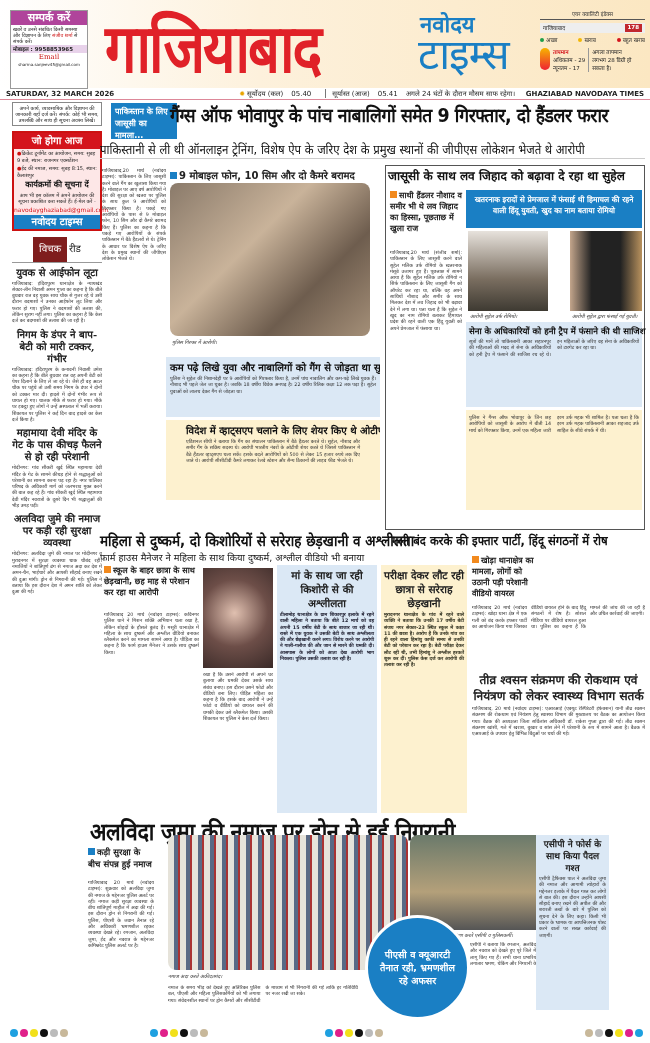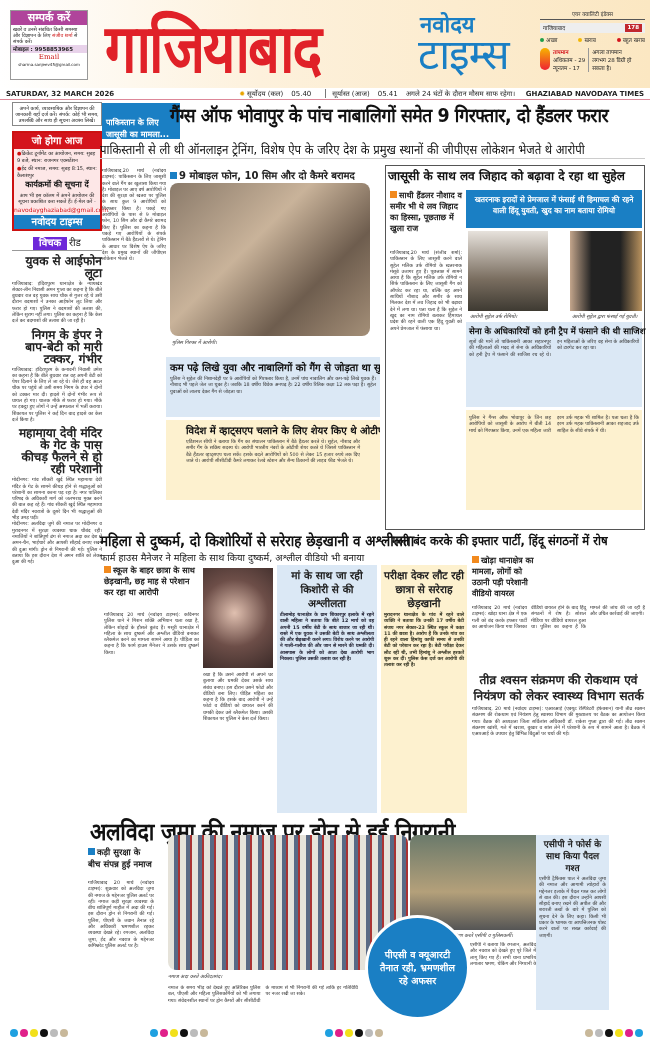--- a/index.html
+++ b/index.html
@@ -1,19 +1,19 @@
 <!DOCTYPE html>
 <html><head>
 <meta charset="utf-8">
 <style>
 *{box-sizing:border-box;margin:0;padding:0}
 body{width:650px;height:1043px;background:#fff;font-family:"DejaVu Sans",sans-serif;color:#222;overflow:hidden;position:relative}
 .abs{position:absolute}
 .masthead{left:0;top:0;width:650px;height:88px;background:linear-gradient(90deg,#fff 0%,#fdf1dc 40%,#fbe7c2 100%)}
-.contact{left:10px;top:10px;width:78px;height:70px;border:1px solid #999;background:#fff;font-size:5px;line-height:6px}
+.contact{left:10px;top:10px;width:78px;height:79px;border:1px solid #999;background:#fff;font-size:5px;line-height:6px}
 .contact .hd{background:#b0449b;color:#fff;font-weight:bold;font-size:11px;line-height:14px;text-align:center;font-family:"DejaVu Serif",serif}
 .contact .bd{padding:1px 2px;color:#222}
 .contact .bd .nm{color:#c11}
 .contact .mob{background:#e8d2ea;font-weight:bold;font-size:5.5px;padding:1px 2px}
 .contact .em{color:#c11;text-align:center;font-family:"DejaVu Serif",serif;font-size:7px;line-height:9px}
 .contact .ea{font-size:4px;text-align:center}
 .logo-hi{left:105px;top:14px;font-family:"DejaVu Serif",serif;font-weight:bold;font-size:56px;color:#e02128;letter-spacing:-2px;transform:scaleY(1.2);transform-origin:left top;line-height:56px}
 .logo-nv{left:420px;top:8px;font-weight:bold;font-size:22px;color:#1a7fc4;font-family:"DejaVu Sans",sans-serif}
 .logo-ti{left:418px;top:32px;font-weight:normal;font-size:42px;color:#1a7fc4;letter-spacing:-1px;line-height:46px;font-family:"DejaVu Sans",sans-serif}
 .aqi{left:540px;top:10px;width:105px;font-size:5.5px}
@@ -33,25 +33,25 @@
 .sb-ad{border:1px solid #888;padding:2px;text-align:center;font-size:5px;line-height:6px}
 .today{margin-top:5px;border:2px solid #c11;background:#fde7e7}
 .today .hd{background:#d4141c;color:#fff;font-size:10px;font-weight:bold;text-align:center;line-height:16px}
 .today .it{padding:1px 3px;font-size:5px;line-height:6.5px}
 .today .it b{color:#c11}
 .today .cap{text-align:center;font-weight:bold;font-size:8px;margin:3px 0;color:#111}
 .today .inf{text-align:center;font-size:5px}
 .today .mail{color:#d4141c;text-align:center;font-size:6px;margin:2px 0}
 .today .brand{background:#1a7fc4;color:#fff;font-weight:bold;text-align:center;font-size:10px;line-height:14px}
 .vichak{margin-top:6px;text-align:center;border-bottom:1px solid #999}
-.vichak .v{background:#6d28d9;color:#fff;font-weight:bold;font-size:10px;padding:3px 6px;display:inline-block}
+.vichak .v{background:#7f1d1d;color:#fff;font-weight:normal;font-size:10px;padding:9px 6px;display:inline-block}
 .vichak .r{font-size:10px}
-.sb-h{font-family:"DejaVu Serif",serif;font-size:12px;line-height:12px;text-align:right;margin:4px 0 2px;font-weight:bold}
+.sb-h{font-family:"DejaVu Serif",serif;font-size:10px;line-height:12px;text-align:center;margin:4px 0 2px;font-weight:bold}
 .txt{font-size:4.8px;line-height:6.3px;color:#333;text-align:justify}
-.tag{left:102px;top:103px;width:78px;height:36px;background:#1a7fc4;color:#fff;font-size:8px;line-height:12px;padding:14px 4px;font-weight:bold}
+.tag{left:111px;top:103px;width:66px;height:36px;background:#1a7fc4;color:#fff;font-size:8px;line-height:12px;padding:3px 4px;font-weight:bold}
 .hl1{left:170px;top:102px;font-size:19px;font-weight:bold;color:#111;letter-spacing:-.5px;white-space:nowrap;transform:scaleX(.92);transform-origin:left}
 .hl2{left:100px;top:140px;font-size:13px;color:#111;white-space:nowrap;transform:scaleX(.88);transform-origin:left}
 .col{font-size:4.8px;line-height:6.3px;color:#333;text-align:justify}
 .photo{background:linear-gradient(135deg,#8a7a6a,#c9b39a 40%,#6e5d4e 70%,#a48f78);border-radius:8px}
 .cap2{font-size:5px;font-style:italic;color:#333}
 .sq{display:inline-block;width:7px;height:7px;margin-right:2px}
 .box-blue{background:#dbe8f5}
 .box-yel{background:#fdf1cf}
 .hbig{font-weight:bold;color:#111;white-space:nowrap}
 .reg{position:absolute;top:1029px;display:flex;gap:2px}
@@ -117,20 +117,21 @@
     <div class="mail">navodayghaziabad@gmail.com</div>
     <div class="brand">नवोदय टाइम्स</div>
   </div>
   <div class="vichak"><span class="v">विचक</span> <span class="r">रीड</span></div>
   <div class="sb-h">युवक से आईफोन लूटा</div>
   <div class="txt">गाजियाबाद: इंदिरापुरम थानाक्षेत्र के न्यायखंड सेक्टर-तीन निवासी अमन गुप्ता का कहना है कि बीते बुधवार रात वह युवक साथ चौक से गुजर रहे थे उसी दौरान बदमाशों ने उनका आईफोन लूट लिया और फरार हो गए। पुलिस ने बदमाशों की तलाश की, लेकिन सुराग नहीं लगा। पुलिस का कहना है कि केस दर्ज कर बदमाशों की तलाश की जा रही है।</div>
   <div class="sb-h">निगम के डंपर ने बाप-बेटी को मारी टक्कर, गंभीर</div>
   <div class="txt">गाजियाबाद: इंदिरापुरम के कनावनी निवासी उमेश का कहना है कि बीते बुधवार रात वह अपनी बेटी को पेपर दिलाने के लिए ले जा रहे थे। जैसे ही वह अटल चौक पर पहुंचे तो उसी समय निगम के डंपर ने दोनों को टक्कर मार दी। हादसे में दोनों गंभीर रूप से घायल हो गए। चालक मौके से फरार हो गया। मौके पर इकट्ठा हुए लोगों ने उन्हें अस्पताल में भर्ती कराया। शिकायत पर पुलिस ने कई दिन बाद हादसे का केस दर्ज किया है।</div>
   <div class="sb-h">महामाया देवी मंदिर के गेट के पास कीचड़ फैलने से हो रही परेशानी</div>
   <div class="txt">मोदीनगर: गांव सीकरी खुर्द स्थित महामाया देवी मंदिर के गेट के सामने कीचड़ होने से श्रद्धालुओं को परेशानी का सामना करना पड़ रहा है। नगर पालिका परिषद के अधिकारी मार्ग को जलभराव मुक्त करने की बात कह रहे हैं। गांव सीकरी खुर्द स्थित महामाया देवी मंदिर नवरात्रों के दूसरे दिन भी श्रद्धालुओं की भीड़ उमड़ पड़ी।</div>
+  <div class="sb-h">अलविदा जुमे की नमाज पर कड़ी रही सुरक्षा व्यवस्था</div>
   <div class="txt">मोदीनगर: अलविदा जुमे की नमाज पर मोदीनगर व मुरादनगर में सुरक्षा व्यवस्था चाक चौबंद रही। नमाजियों ने शांतिपूर्ण ढंग से नमाज अदा कर देश में अमन-चैन, भाईचारे और आपसी सौहार्द बनाए रखने की दुआ मांगी। ड्रोन से निगरानी की गई। पुलिस ने बताया कि इस दौरान देश में अमन शांति को लेकर दुआ की गई।</div>
 </div>
 
 <div class="abs tag">पाकिस्तान के लिए जासूसी का मामला...</div>
 <div class="abs hl1">गैंग्स ऑफ भोवापुर के पांच नाबालिगों समेत 9 गिरफ्तार, दो हैंडलर फरार</div>
 <div class="abs hl2">पाकिस्तानी से ली थी ऑनलाइन ट्रेनिंग, विशेष ऐप के जरिए देश के प्रमुख स्थानों की जीपीएस लोकेशन भेजते थे आरोपी</div>
 <div class="abs" style="left:100px;top:158px;width:545px;border-top:1px solid #ccc"></div>
 
 <div class="abs col" style="left:102px;top:168px;width:64px;height:275px;overflow:hidden">गाजियाबाद,20 मार्च (नवोदय टाइम्स): पाकिस्तान के लिए जासूसी करने वाले गैंग का खुलासा किया गया है। मोबाइल पर आए वर्ष आरोपियों ने देश की सुरक्षा को खतरा पर पुलिस के साथ कुल 9 आरोपियों को गिरफ्तार किया है। पकड़े गए आरोपियों के पास से 9 मोबाइल फोन, 10 सिम और दो कैमरे बरामद किए हैं। पुलिस का कहना है कि पकड़े गए आरोपियों के संपर्क पाकिस्तान में बैठे हैंडलरों से थे। ट्रेनिंग के आधार पर विशेष ऐप के जरिए देश के प्रमुख स्थानों की जीपीएस लोकेशन भेजते थे।</div>
 <div class="abs" style="left:170px;top:168px;font-size:10px;font-weight:bold"><span class="sq" style="background:#1a7fc4"></span><span>9 मोबाइल फोन, 10 सिम और दो कैमरे बरामद</span></div>

